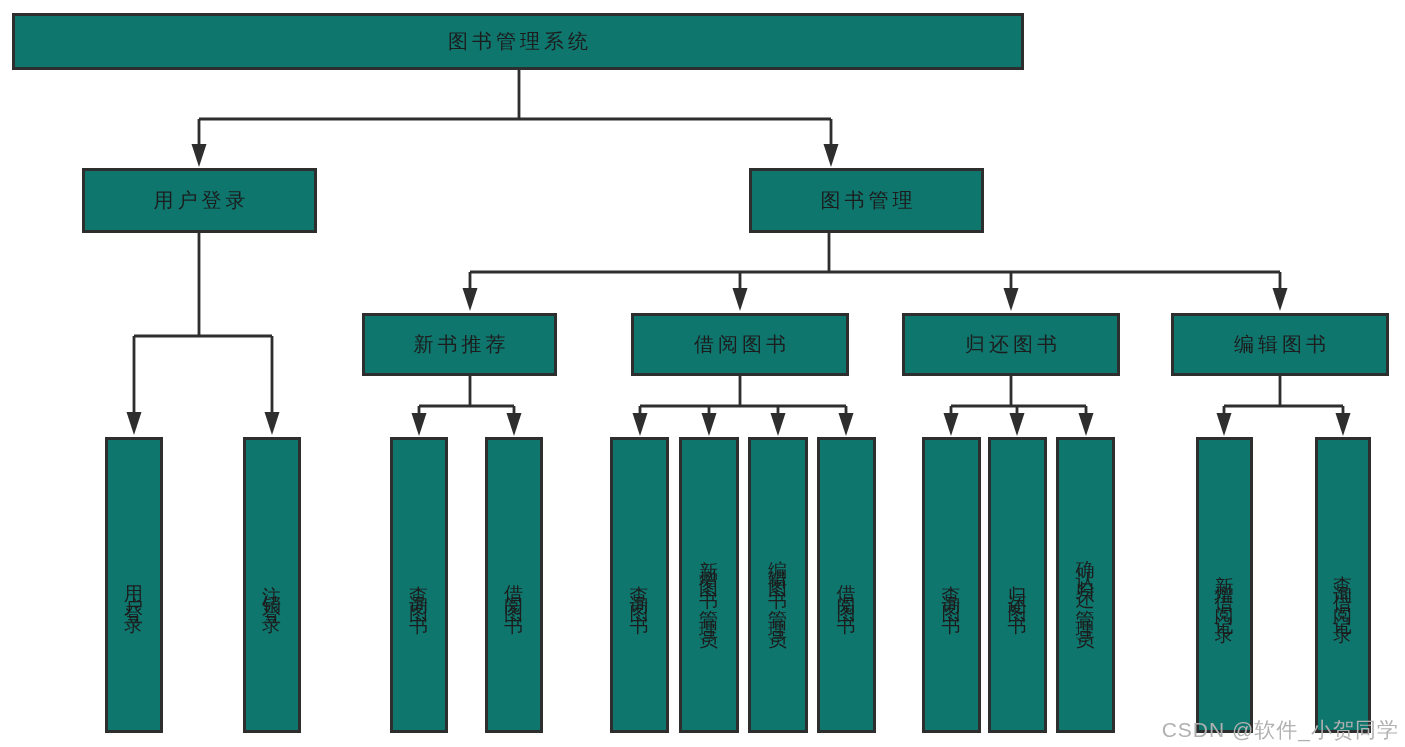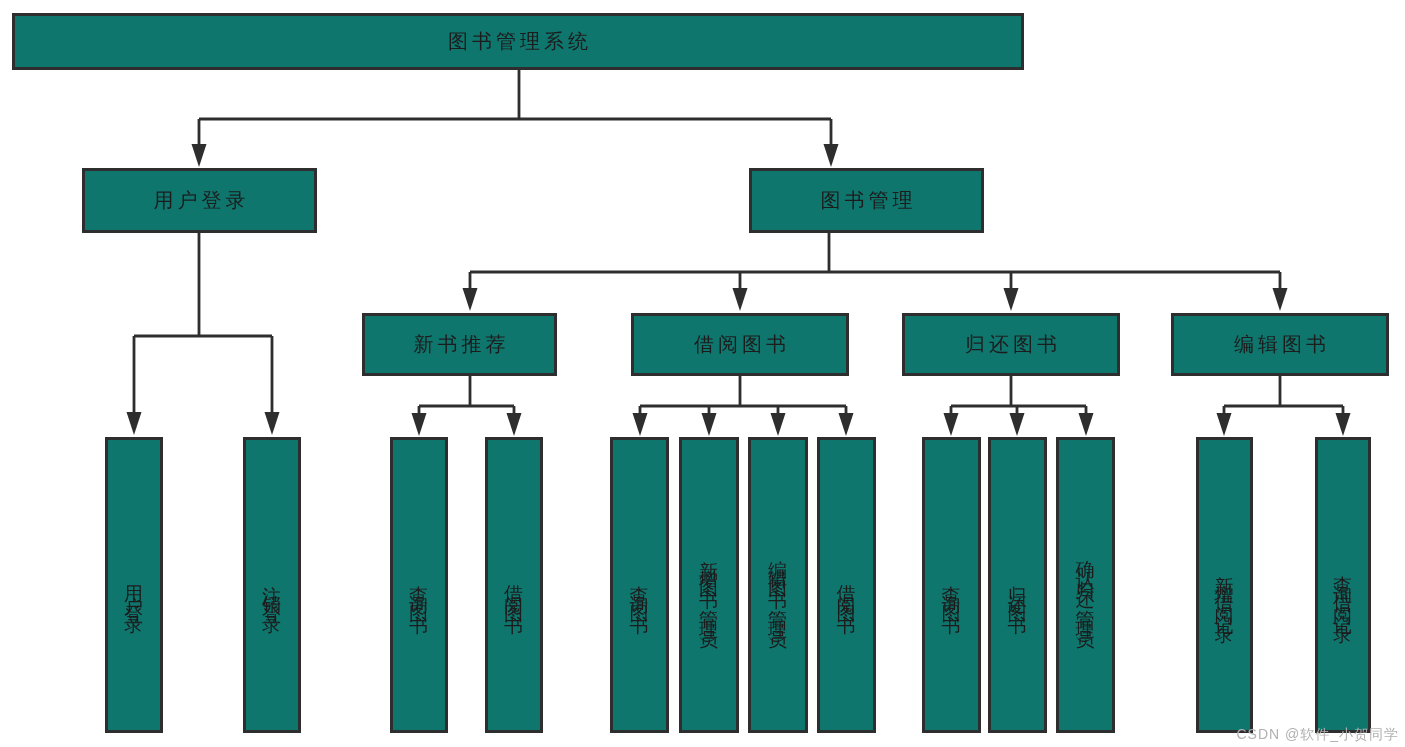--- a/index.html
+++ b/index.html
@@ -15,21 +15,21 @@
   }
   .node.h { font-size:20px; letter-spacing:4px; }
   .node.h span { transform:translateX(2px); white-space:nowrap; }
   .node.v {
     writing-mode:vertical-rl; text-orientation:mixed;
     font-size:19px; letter-spacing:10px; line-height:1;
   }
   .node.v span { transform:translateY(5px); }
   #watermark {
     position:absolute; right:6px; bottom:3px; z-index:2;
-    font-size:14px; color:#b1b1b1; letter-spacing:1px; white-space:nowrap;
+    font-size:21px; color:#b1b1b1; letter-spacing:1px; white-space:nowrap;
   }
 </style>
 </head>
 <body>
 
 <div id="canvas">
 
   <svg id="wires" width="1405" height="747" viewBox="0 0 1405 747" aria-hidden="true">
     <g stroke="#2e2e2e" stroke-width="2.8" fill="none">
 

